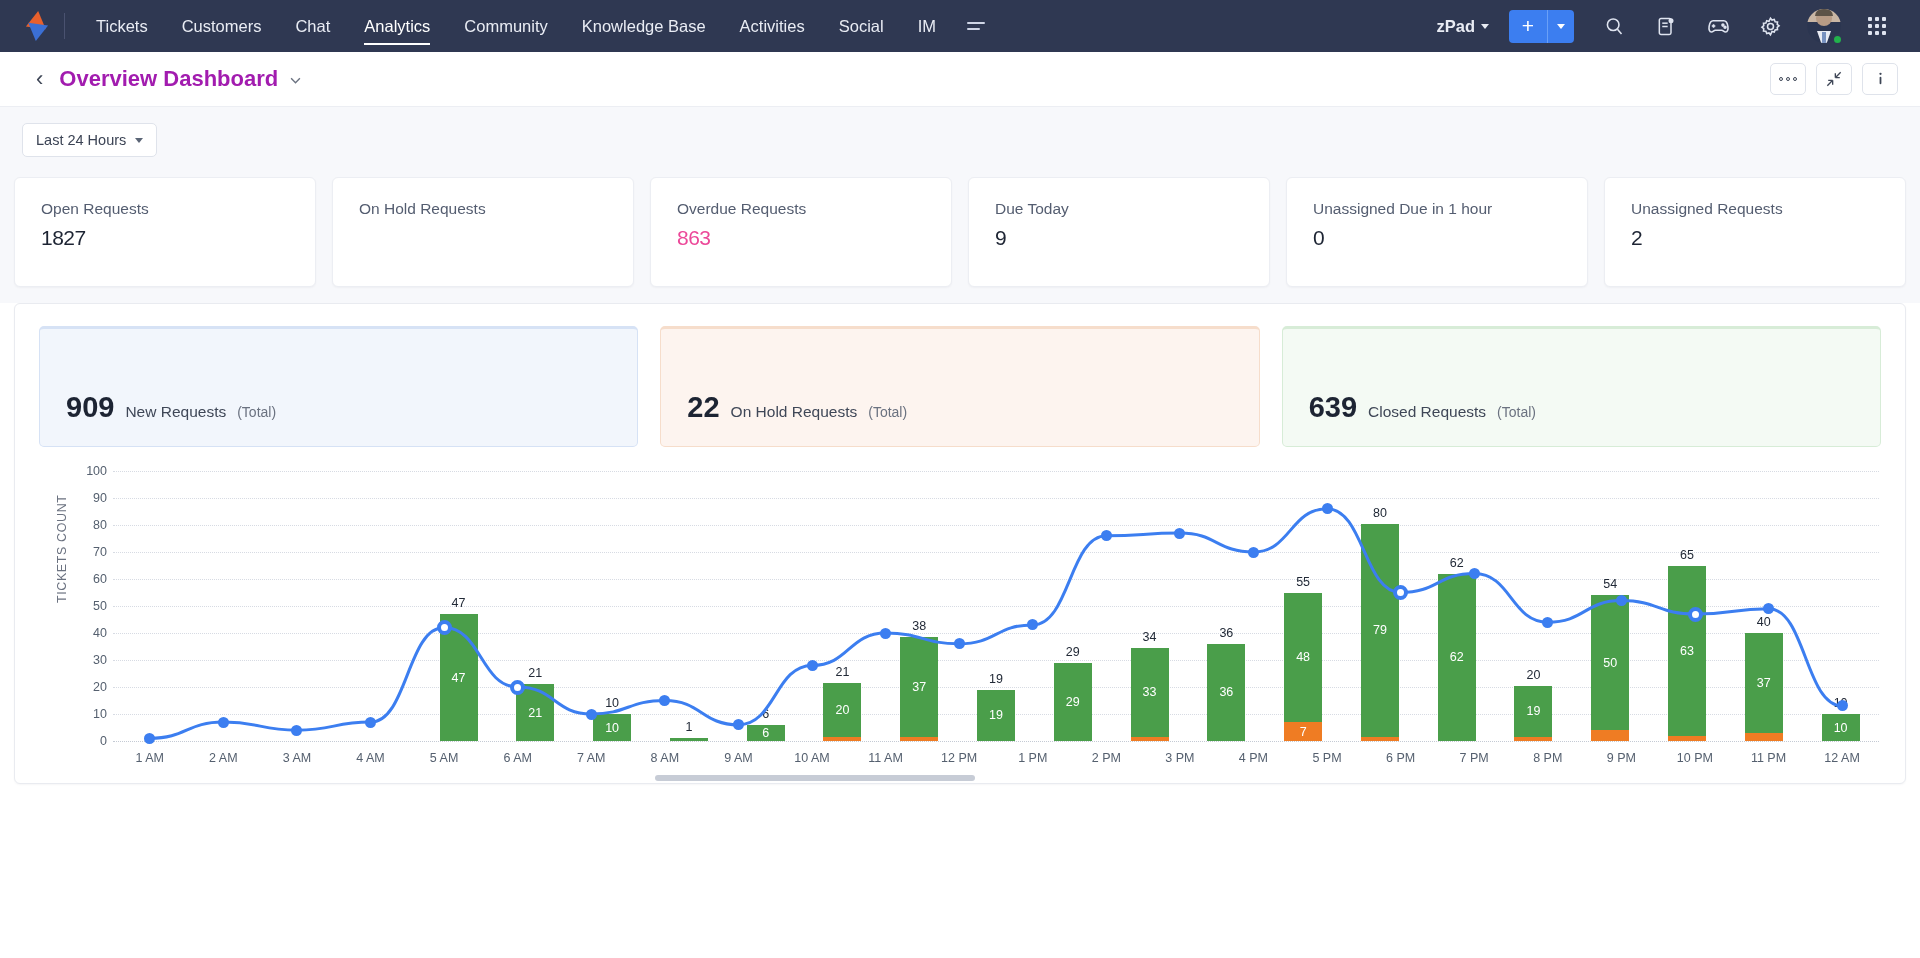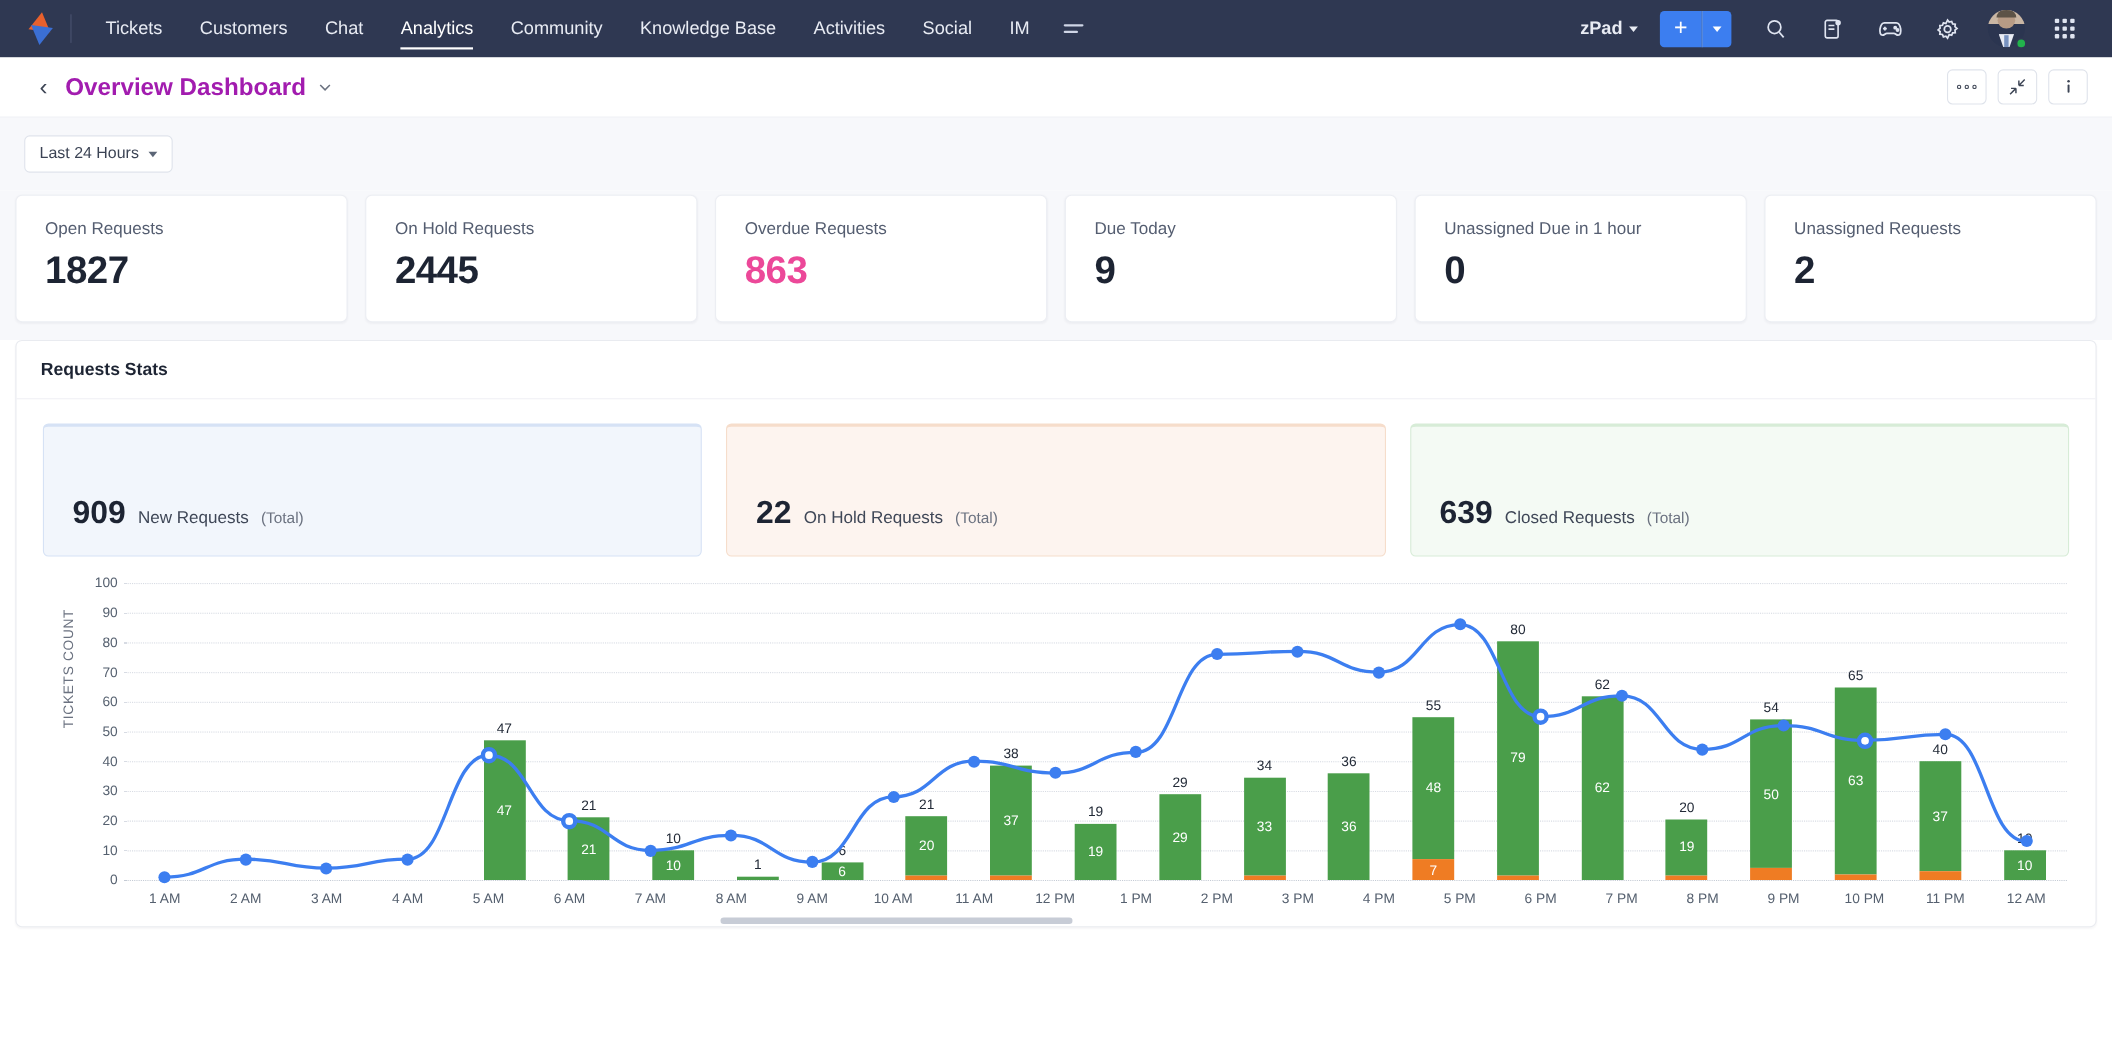--- a/index.html
+++ b/index.html
@@ -99,21 +99,21 @@
   }
 
   
   .kpirow { background:#f7f8fb; display:flex; gap:16px; padding: 4px 14px 16px 14px; }
   .kpi {
     flex:1; background:#fff; border-radius:6px; border:1px solid #eceef3;
     padding: 22px 26px 26px 26px; min-height:110px;
     box-shadow: 0 1px 2px rgba(16,24,40,0.04);
   }
   .kpi-label { font-size:15.5px; color:#545d70; margin-bottom:8px; }
-  .kpi-value { font-size:35px; font-weight:bold; color:#1d2433; letter-spacing:-0.5px; }
+  .kpi-value { font-size:21px; font-weight:normal; color:#1d2433; letter-spacing:-0.5px; }
   .kpi-value.danger { color:#ec4899; }
 
   
   .panel {
     margin: 0 14px; background:#fff; border:1px solid #e9ebf0; border-radius:6px;
     box-shadow: 0 1px 2px rgba(16,24,40,0.04);
   }
   .panel-title { font-size:16px; font-weight:bold; color:#1d2433; padding: 18px 22px 16px 22px; border-bottom:1px solid #f0f1f5; }
   .tabrow { display:flex; gap:22px; padding: 22px 24px 6px 24px; }
   .stat-tab {
@@ -310,42 +310,40 @@
   </div>
 </div>
 
 <div class="kpirow">
   <div class="kpi">
     <div class="kpi-label">Open Requests</div>
     <div class="kpi-value">1827</div>
   </div>
   <div class="kpi">
     <div class="kpi-label">On Hold Requests</div>
-    <div class="kpi-value">2445</div>
   </div>
   <div class="kpi">
     <div class="kpi-label">Overdue Requests</div>
     <div class="kpi-value danger">863</div>
   </div>
   <div class="kpi">
     <div class="kpi-label">Due Today</div>
     <div class="kpi-value">9</div>
   </div>
   <div class="kpi">
     <div class="kpi-label">Unassigned Due in 1 hour</div>
     <div class="kpi-value">0</div>
   </div>
   <div class="kpi">
     <div class="kpi-label">Unassigned Requests</div>
     <div class="kpi-value">2</div>
   </div>
 </div>
 
 <div class="panel">
-  <div class="panel-title">Requests Stats</div>
 
   <div class="tabrow">
     <div class="stat-tab blue">
       <span class="stat-num">909</span>
       <span class="stat-txt">New Requests</span>
       <span class="stat-sub">(Total)</span>
     </div>
     <div class="stat-tab orange">
       <span class="stat-num">22</span>
       <span class="stat-txt">On Hold Requests</span>

